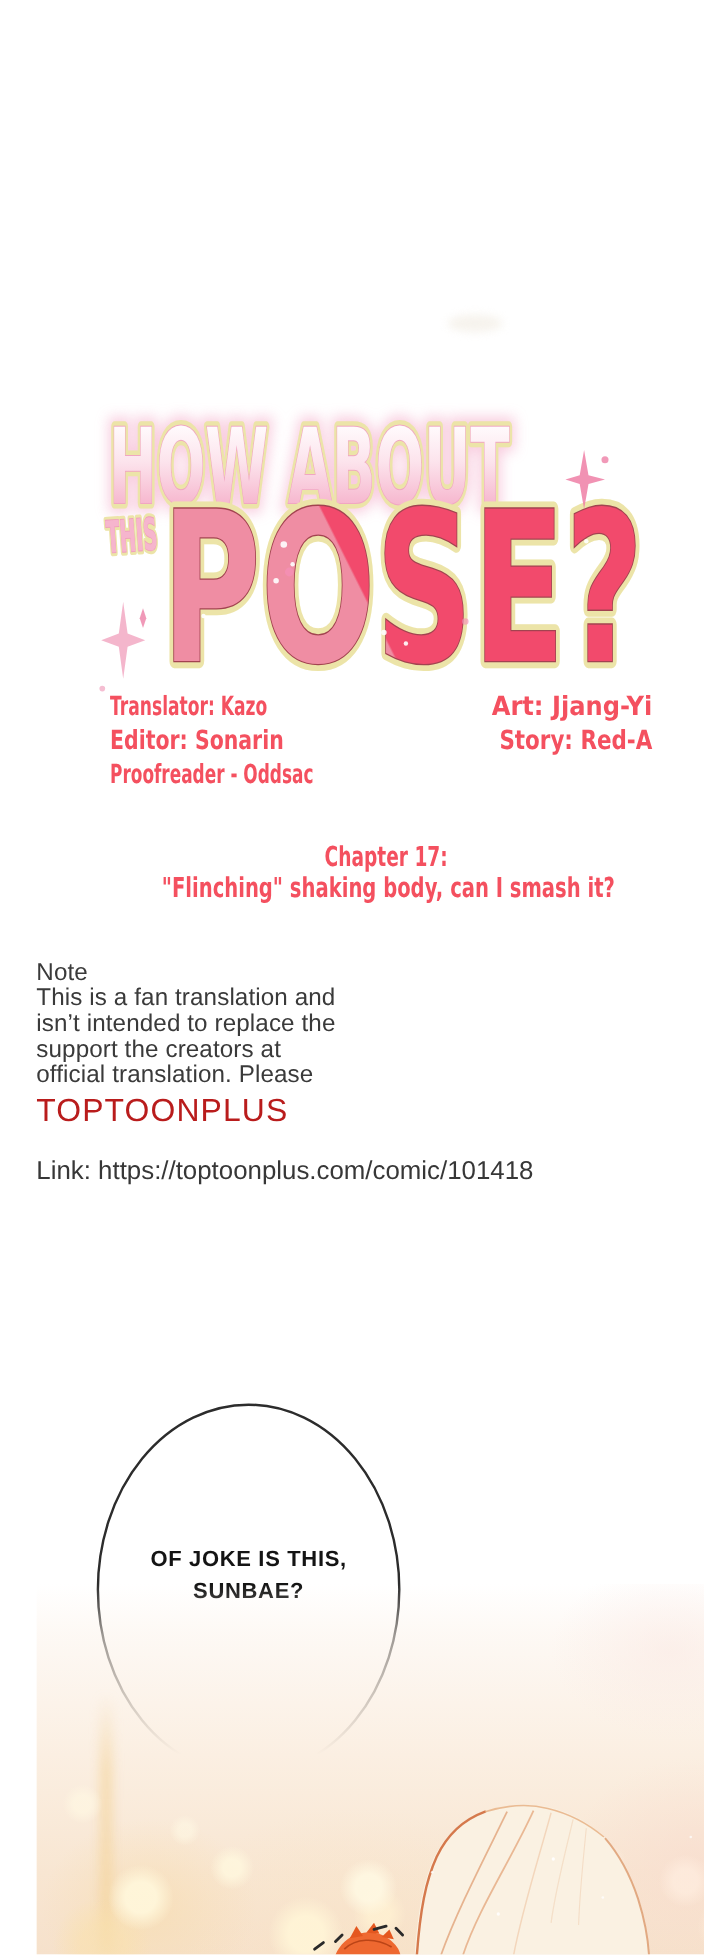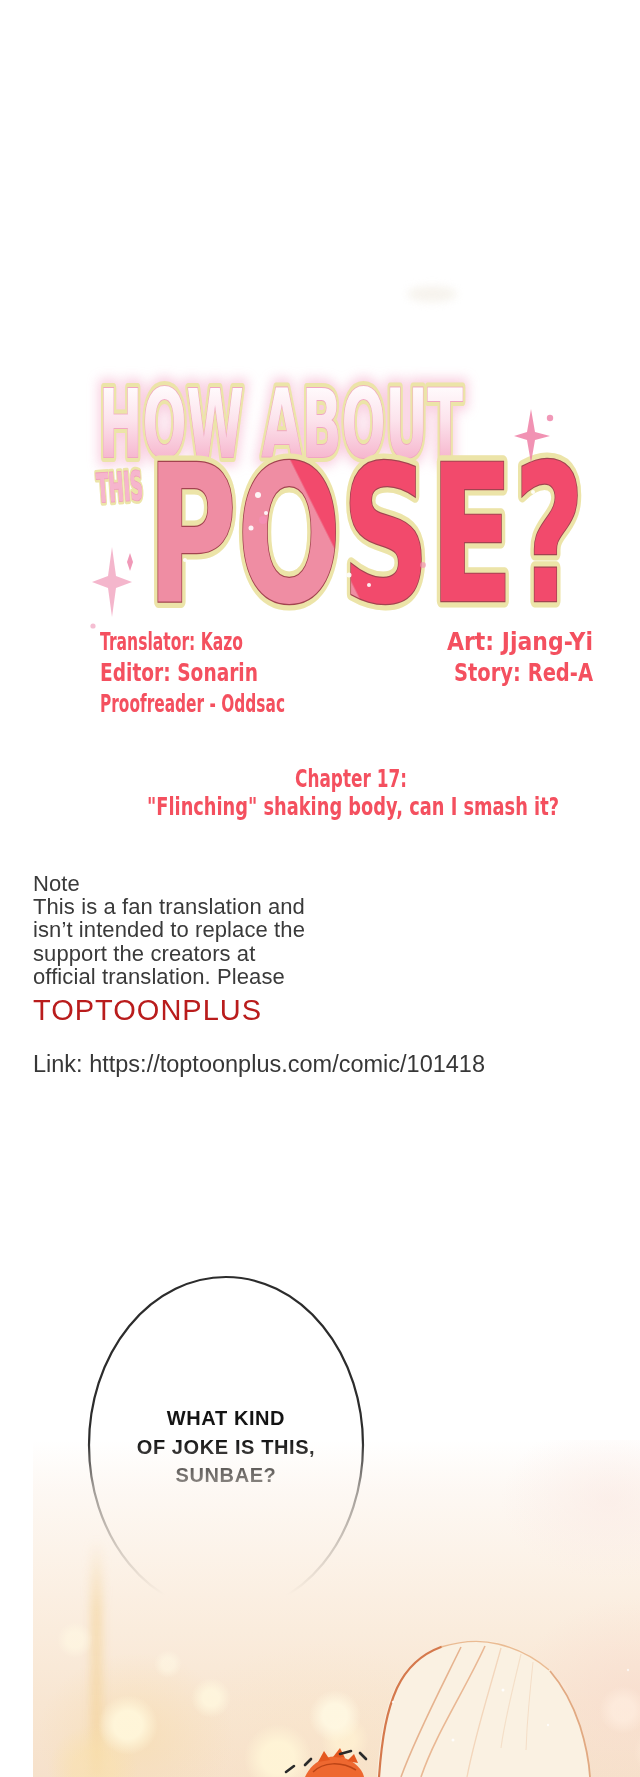--- a/index.html
+++ b/index.html
@@ -147,21 +147,20 @@
     <div class="brand">TOPTOONPLUS</div>
   </div>
 
   <div id="link-line" class="abs">Link: https://toptoonplus.com/comic/101418</div>
 
   <svg id="bubble-svg" class="abs" width="340" height="420" viewBox="0 0 340 420">
     <ellipse cx="163" cy="183" rx="137" ry="168" fill="#ffffff" stroke="#2c2c2c" stroke-width="2.2"></ellipse>
     <path d="M163 338 L178 401 L176 340" fill="#ffffff" stroke="#2c2c2c" stroke-width="2" stroke-linejoin="round" stroke-linecap="round"></path>
   </svg>
   <div id="bubble-text" class="abs">
-    <div>WHAT KIND</div>
     <div>OF JOKE IS THIS,</div>
     <div>SUNBAE?</div>
   </div>
 
   <div id="artwork" class="abs">
     <div id="art-base" class="abs"></div>
     <div id="art-streak" class="abs"></div>
     <div id="art-bokeh" class="abs"></div>
     <svg class="abs" width="640" height="337" viewBox="0 0 640 337" style="left:0;top:0">
 

